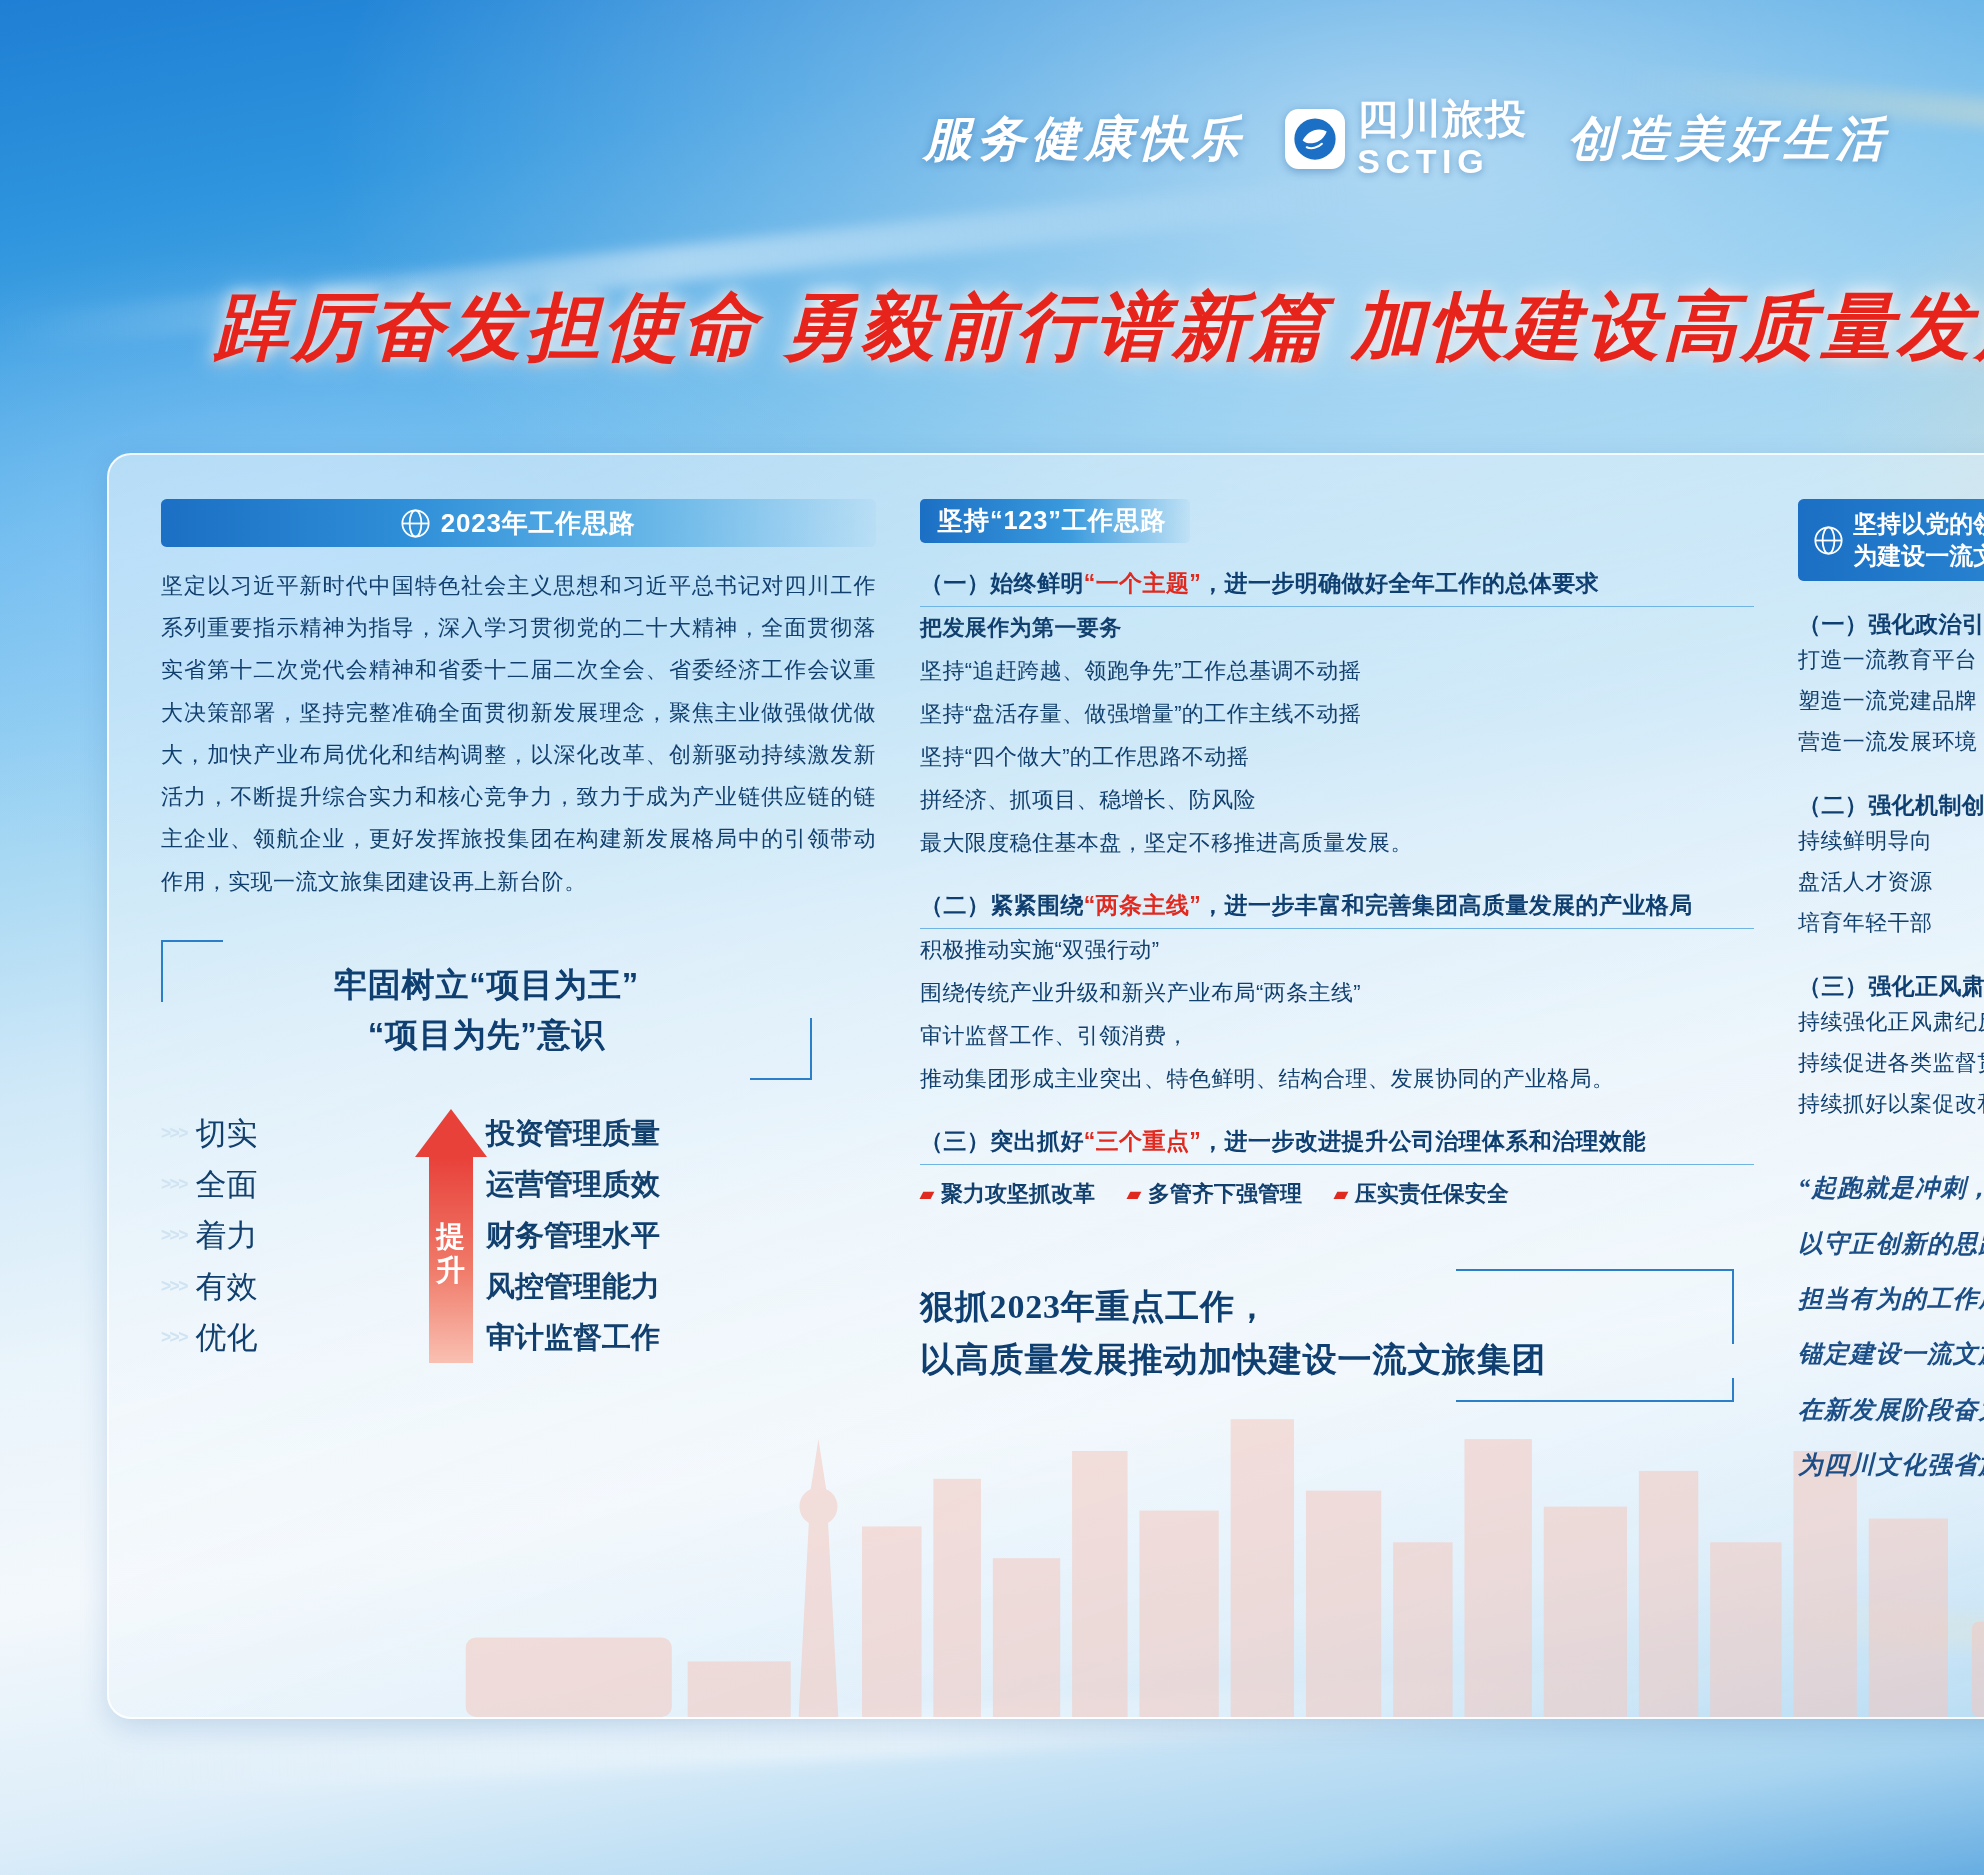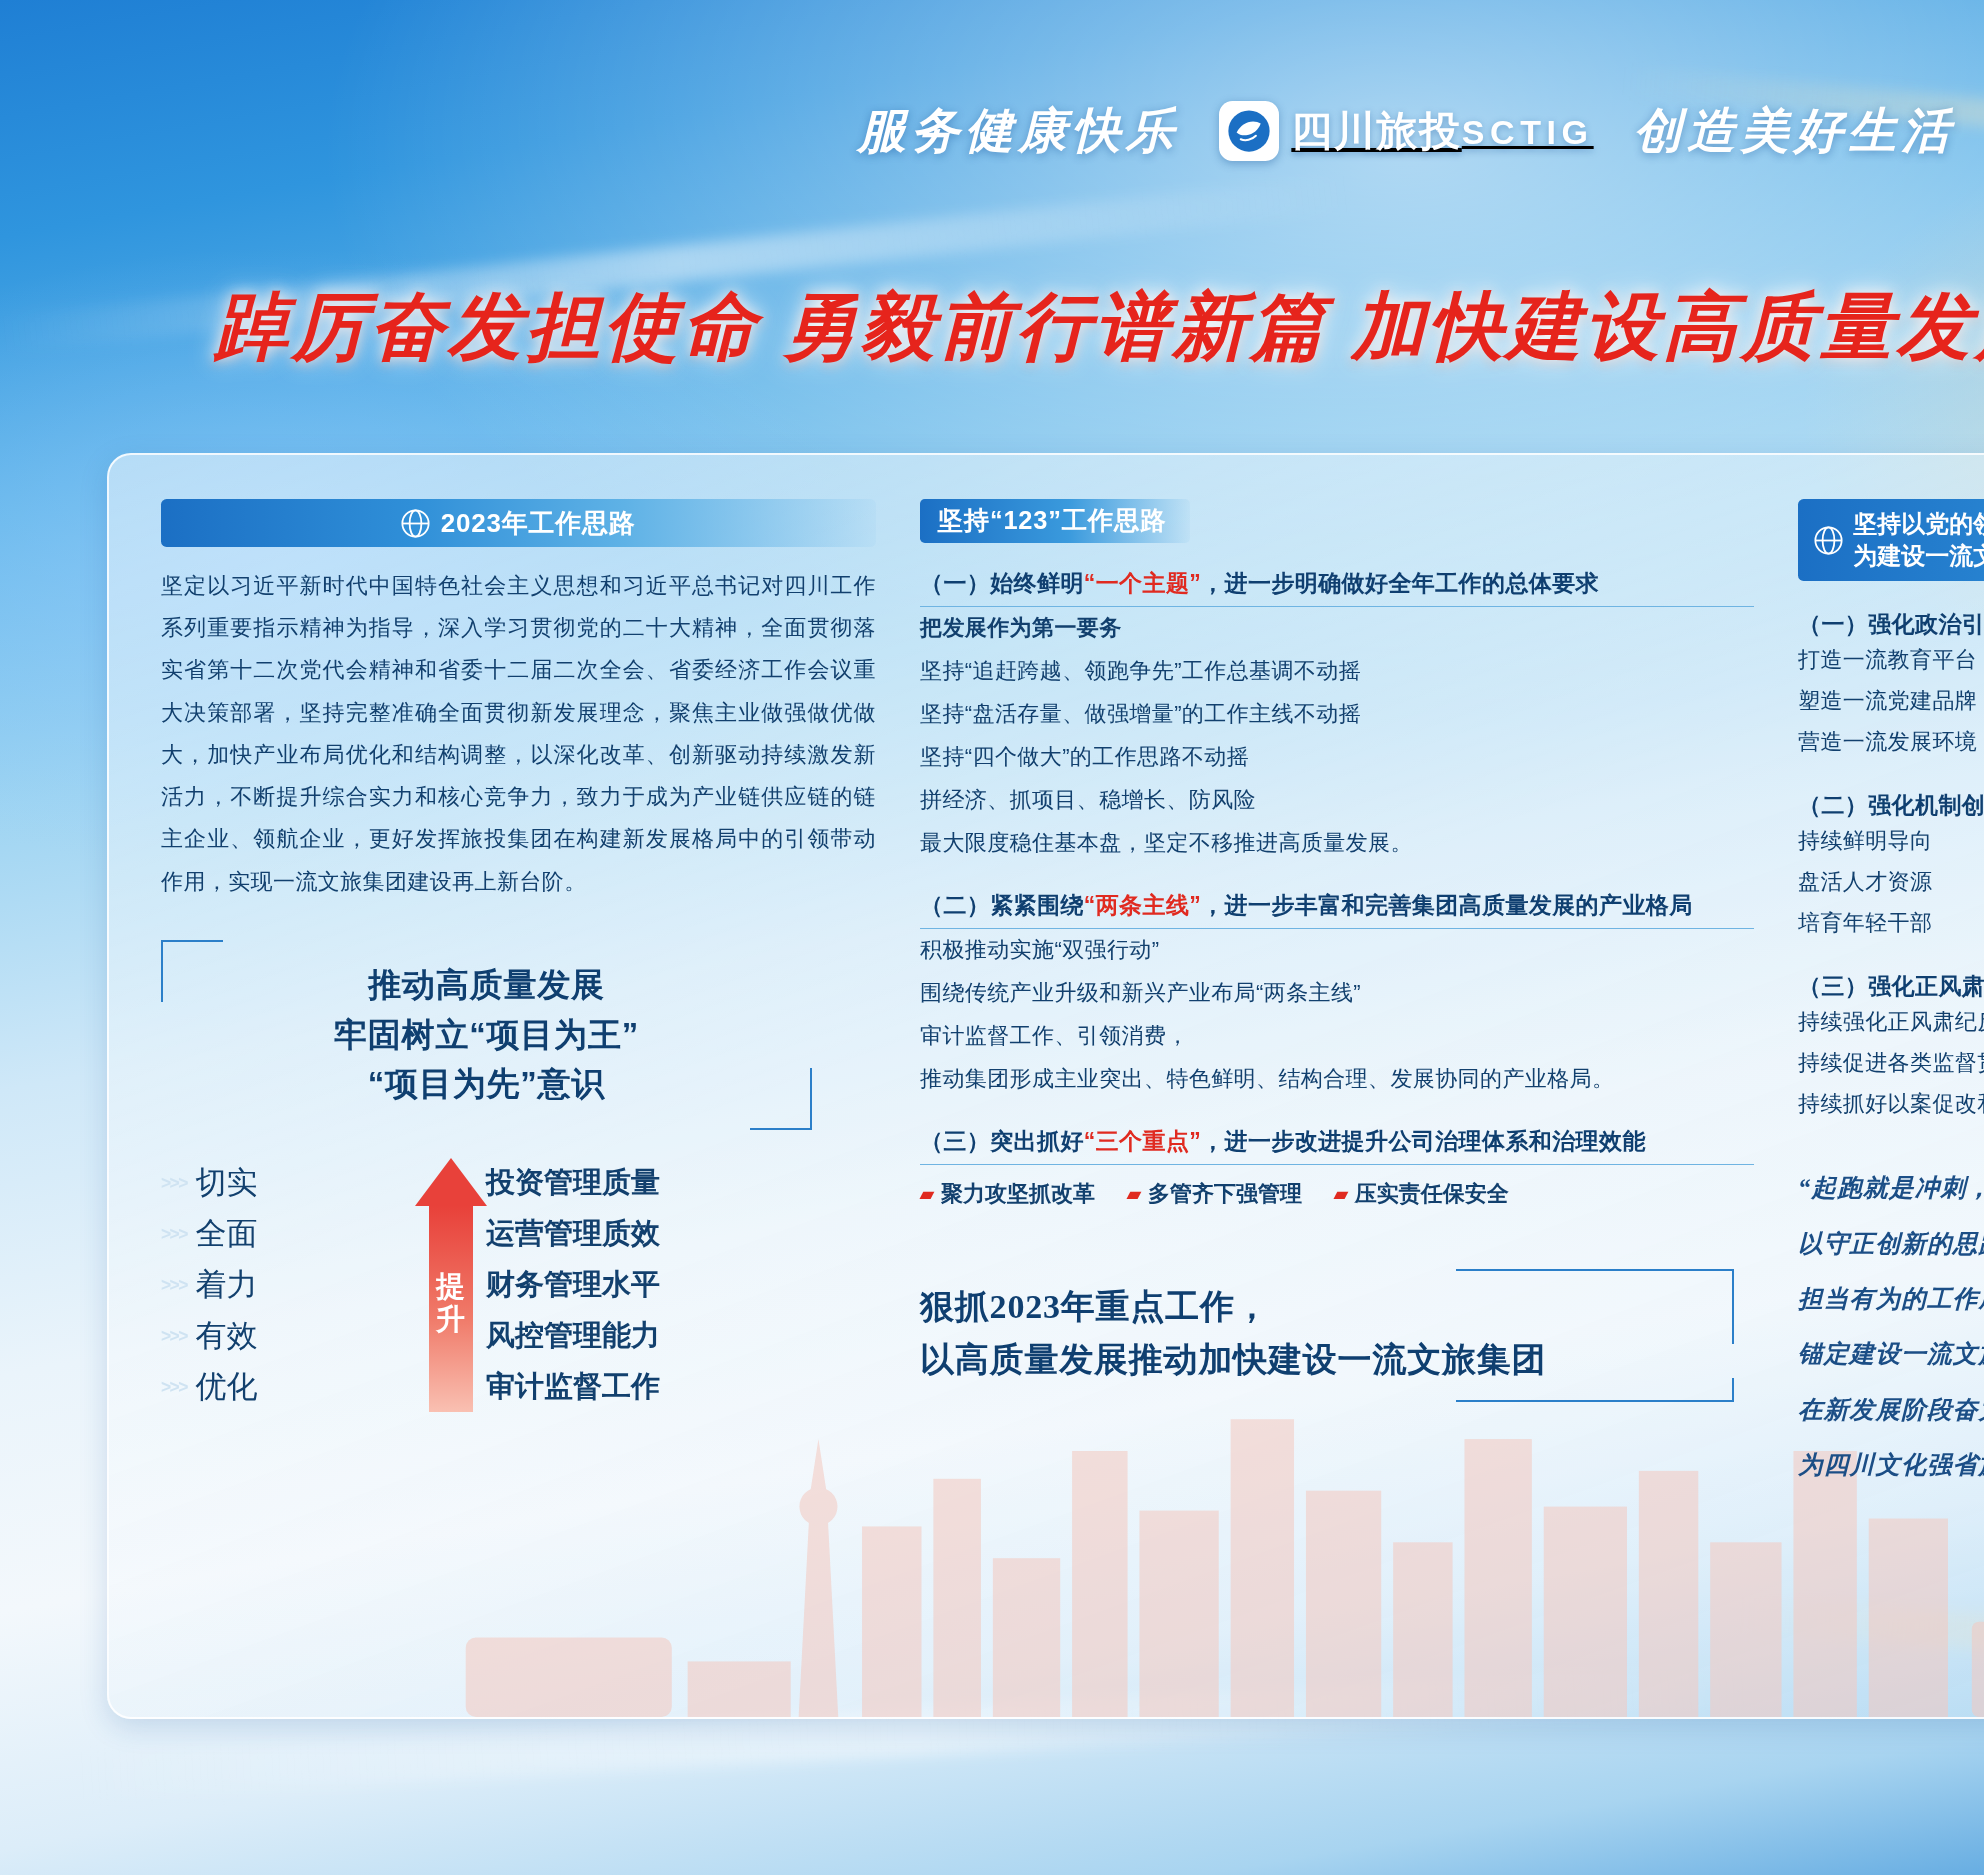--- a/index.html
+++ b/index.html
@@ -39,21 +39,21 @@
     font-size: 48px; font-weight: 700; color: #ffffff;
     font-style: italic; letter-spacing: 5.6px;
     text-shadow: 0 2.4px 8.7px rgba(20,80,150,0.45);
   }
   .logo-block { display: flex; align-items: center; gap: 12px; }
   .logo-mark {
     width: 60px; height: 60px; border-radius: 13.5px;
     background: #ffffff; display: flex; align-items: center; justify-content: center;
     box-shadow: 0 2.4px 8.7px rgba(20,80,150,0.35);
   }
-  .logo-text { display: flex; line-height: 1; text-decoration: underline; }
+  .logo-text { display: flex; flex-direction: column; line-height: 1; }
   .logo-cn { font-size: 41px; font-weight: 800; color: #ffffff; letter-spacing: 1.6px;
              text-shadow: 0 2px 7.1px rgba(20,80,150,0.4); }
   .logo-en { font-size: 34px; font-weight: 800; color: #ffffff; letter-spacing: 5.6px;
              text-shadow: 0 2px 7.1px rgba(20,80,150,0.4); margin-top: 4px; }
 
   
   .main-title {
     position: absolute; top: 278px; left: 0; width: 100%;
     text-align: center;
     font-family: "Liberation Serif", serif;
@@ -253,21 +253,20 @@
             <ellipse cx="32" cy="32" rx="13" ry="29" fill="none" stroke="#ffffff" stroke-width="4"></ellipse>
             <line x1="3" y1="32" x2="61" y2="32" stroke="#ffffff" stroke-width="4"></line>
           </svg>
         </span>
         <span>2023年工作思路</span>
       </div>
 
       <div class="para">坚定以习近平新时代中国特色社会主义思想和习近平总书记对四川工作系列重要指示精神为指导，深入学习贯彻党的二十大精神，全面贯彻落实省第十二次党代会精神和省委十二届二次全会、省委经济工作会议重大决策部署，坚持完整准确全面贯彻新发展理念，聚焦主业做强做优做大，加快产业布局优化和结构调整，以深化改革、创新驱动持续激发新活力，不断提升综合实力和核心竞争力，致力于成为产业链供应链的链主企业、领航企业，更好发挥旅投集团在构建新发展格局中的引领带动作用，实现一流文旅集团建设再上新台阶。</div>
 
       <div class="hl-box">
-        <div class="hl-line">推动高质量发展</div>
         <div class="hl-line">牢固树立“项目为王”</div>
         <div class="hl-line">“项目为先”意识</div>
       </div>
 
       <div class="liftwrap">
         <div class="lift-col-left">
           <div class="lrow">
             <span class="chev">&gt;&gt;&gt;</span>
             <span class="lword">切实</span>
           </div>

